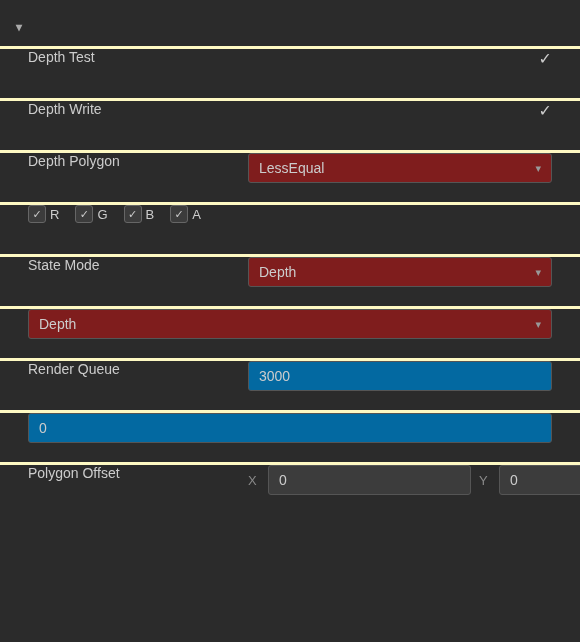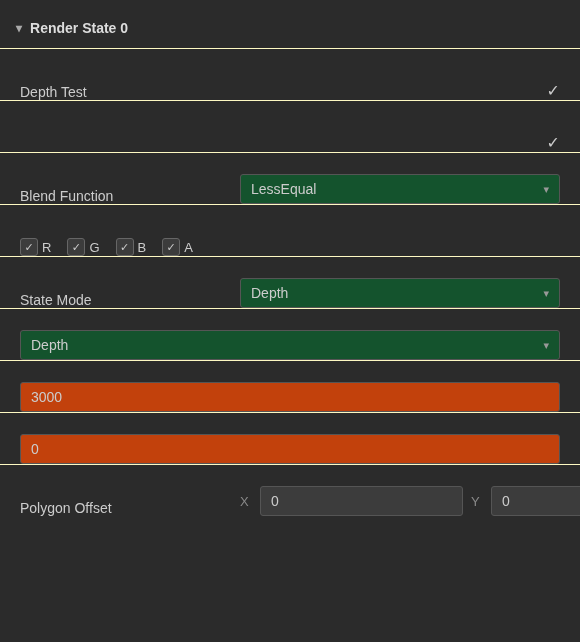--- a/index.html
+++ b/index.html
@@ -31,24 +31,24 @@
       color: #dddddd;
     }
 
     .chevron-icon {
       color: #aaaaaa;
       font-size: 12px;
     }
 
     .row {
       display: flex;
-      align-items: flex-end;
-      padding: 0 20px;
+      align-items: flex-start;
+      padding: 0 28px;
       min-height: 52px;
-      border-top: 1px solid #fef9c3;
+      border-top: 3px solid #fef9c3;
     }
 
     .row-label {
       width: 220px;
       flex-shrink: 0;
       color: #cccccc;
       font-size: 14px;
     }
 
     .row-value {
@@ -61,21 +61,21 @@
       color: #cccccc;
       font-size: 16px;
       margin-left: auto;
     }
 
     .dropdown {
       display: flex;
       align-items: center;
       justify-content: space-between;
       width: 100%;
-      background-color: #14532d;
+      background-color: #7f1d1d;
       border: 1px solid #555555;
       border-radius: 3px;
       padding: 6px 10px;
       color: #cccccc;
       cursor: pointer;
       font-size: 14px;
     }
 
     .dropdown-arrow {
       color: #999999;
@@ -104,21 +104,21 @@
       border: 1px solid #666666;
       border-radius: 3px;
       display: flex;
       align-items: center;
       justify-content: center;
       font-size: 11px;
       color: #cccccc;
     }
 
     .text-input {
-      background-color: #c2410c;
+      background-color: #0369a1;
       border: 1px solid #555555;
       border-radius: 3px;
       padding: 6px 10px;
       color: #cccccc;
       font-size: 14px;
       width: 100%;
     }
 
     .polygon-offset-row {
       display: flex;
@@ -149,38 +149,38 @@
       flex: 1;
     }
   </style>
 </head>
 <body>
 
 <div class="panel">
 
   <div class="panel-header">
     <span class="chevron-icon">▾</span>
-    <span>Render State 0</span>
   </div>
 
   <div class="row">
     <div class="row-label">Depth Test</div>
     <div class="row-value">
       <span class="checkmark">✓</span>
     </div>
   </div>
 
   <div class="row">
+    <div class="row-label">Depth Write</div>
     <div class="row-value">
       <span class="checkmark">✓</span>
     </div>
   </div>
 
   <div class="row">
-    <div class="row-label">Blend Function</div>
+    <div class="row-label">Depth Polygon</div>
     <div class="row-value">
       <div class="dropdown">
         <span>LessEqual</span>
         <span class="dropdown-arrow">▾</span>
       </div>
     </div>
   </div>
 
   <div class="row">
     <div class="row-value">
@@ -218,20 +218,21 @@
   <div class="row">
     <div class="row-value">
       <div class="dropdown">
         <span>Depth</span>
         <span class="dropdown-arrow">▾</span>
       </div>
     </div>
   </div>
 
   <div class="row">
+    <div class="row-label">Render Queue</div>
     <div class="row-value">
       <input type="text" class="text-input" value="3000" style="">
     </div>
   </div>
 
   <div class="row">
     <div class="row-value">
       <input type="text" class="text-input" value="0" style="">
     </div>
   </div>

